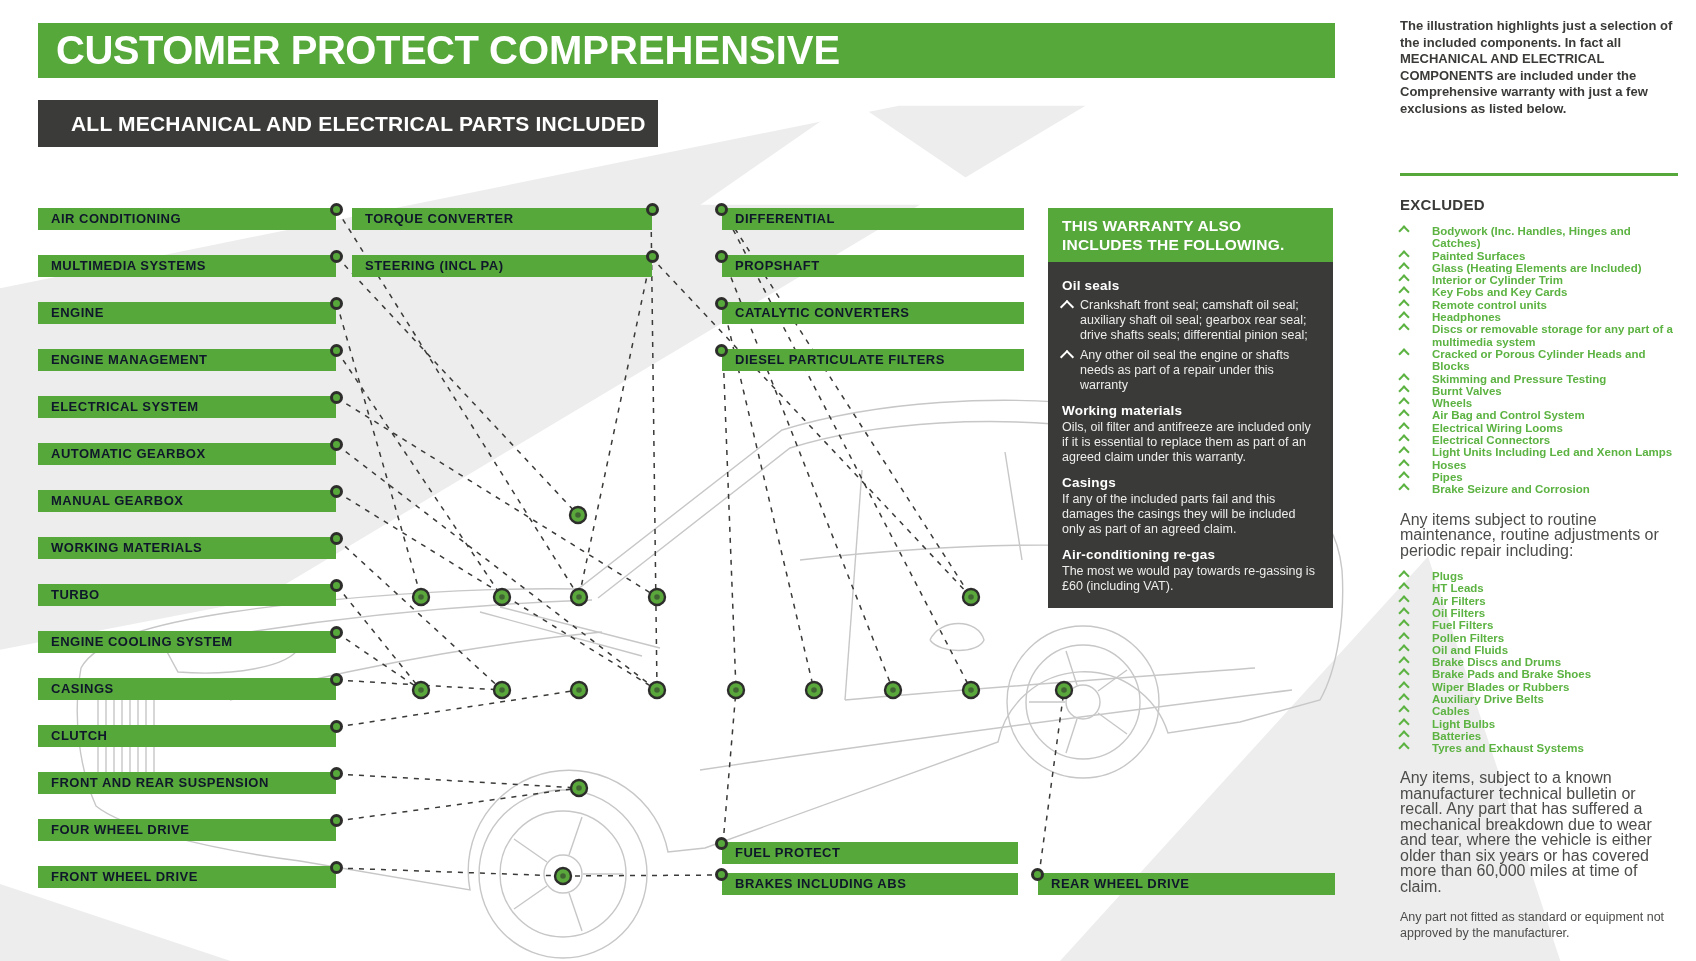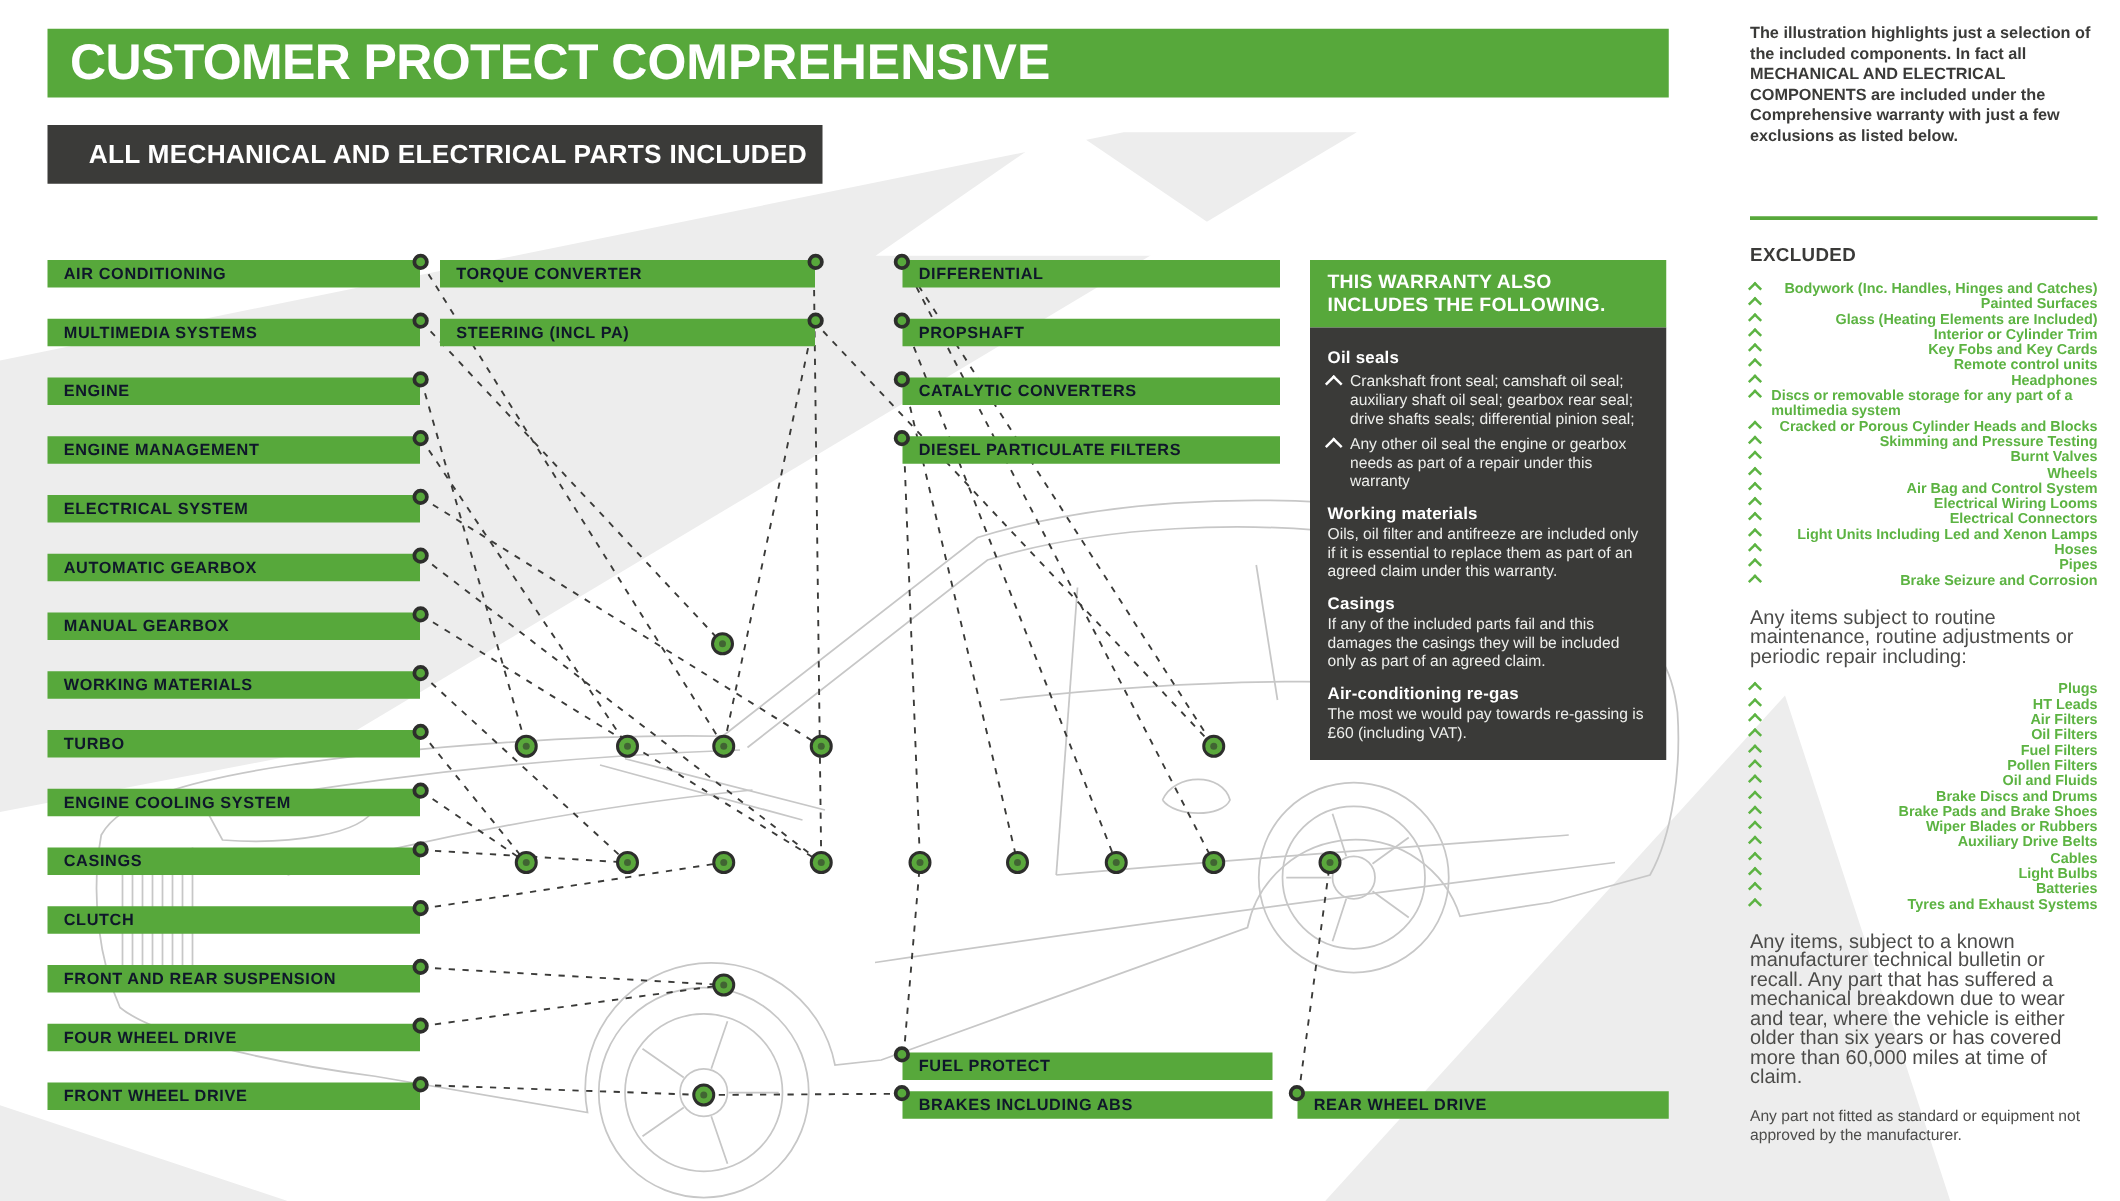--- a/index.html
+++ b/index.html
@@ -39,21 +39,21 @@
   .wbox h4{color:#fff;font-size:13.5px;margin:10px 0 2px;letter-spacing:.2px;}
   .wrow{display:flex;gap:8px;margin:5px 0;}
   .chev{display:inline-block;width:8px;height:8px;border-left:2.5px solid;border-top:2.5px solid;
         transform:rotate(45deg);flex:none;}
   .wrow .chev{color:#fff;margin-top:4px;}
   
   .side{position:absolute;left:1400px;top:18px;width:278px;z-index:2;color:#3a3a38;}
   .side .intro{font-weight:bold;font-size:13px;line-height:16.5px;}
   .side .divider{height:3px;background:#57a83b;margin:56px 0 0;}
   .side .exhead{font-weight:bold;font-size:15px;letter-spacing:.3px;margin:20px 0 12px;}
-  .xitem{display:flex;gap:9px;color:#5cb342;font-weight:bold;font-size:11.5px;line-height:12.3px;justify-content:space-between;}
+  .xitem{display:flex;gap:24px;color:#5cb342;font-weight:bold;font-size:11.5px;line-height:12.3px;}
   .xitem .chev{width:6px;height:6px;border-width:2px;margin-top:2px;color:#5cb342;}
   .side .note{font-size:16px;line-height:15.5px;color:#4c4c4a;margin:16px 0 12px;}
   .side .note2{font-size:12.5px;line-height:15.5px;color:#4c4c4a;margin:16px 0 0;}
   .rlist{margin-top:4px;}
 </style>
 </head>
 <body>
 
 <div id="stage">
 
@@ -272,21 +272,21 @@
   <div class="wbox">
     <div class="whead">THIS WARRANTY ALSO INCLUDES THE FOLLOWING.</div>
     <div class="wbody">
       <h4>Oil seals</h4>
       <div class="wrow">
           <span class="chev"></span>
           <span>Crankshaft front seal; camshaft oil seal; auxiliary shaft oil seal; gearbox rear seal; drive shafts seals; differential pinion seal;</span>
         </div>
       <div class="wrow">
           <span class="chev"></span>
-          <span>Any other oil seal the engine or gearbox needs as part of a repair under this warranty</span>
+          <span>Any other oil seal the engine or shafts needs as part of a repair under this warranty</span>
         </div>
       <h4>Working materials</h4>
       <div>Oils, oil filter and antifreeze are included only if it is essential to replace them as part of an agreed claim under this warranty.</div>
       <h4>Casings</h4>
       <div>If any of the included parts fail and this damages the casings they will be included only as part of an agreed claim.</div>
       <h4>Air-conditioning re-gas</h4>
       <div>The most we would pay towards re-gassing is £60 (including VAT).</div>
     </div>
   </div>
 

